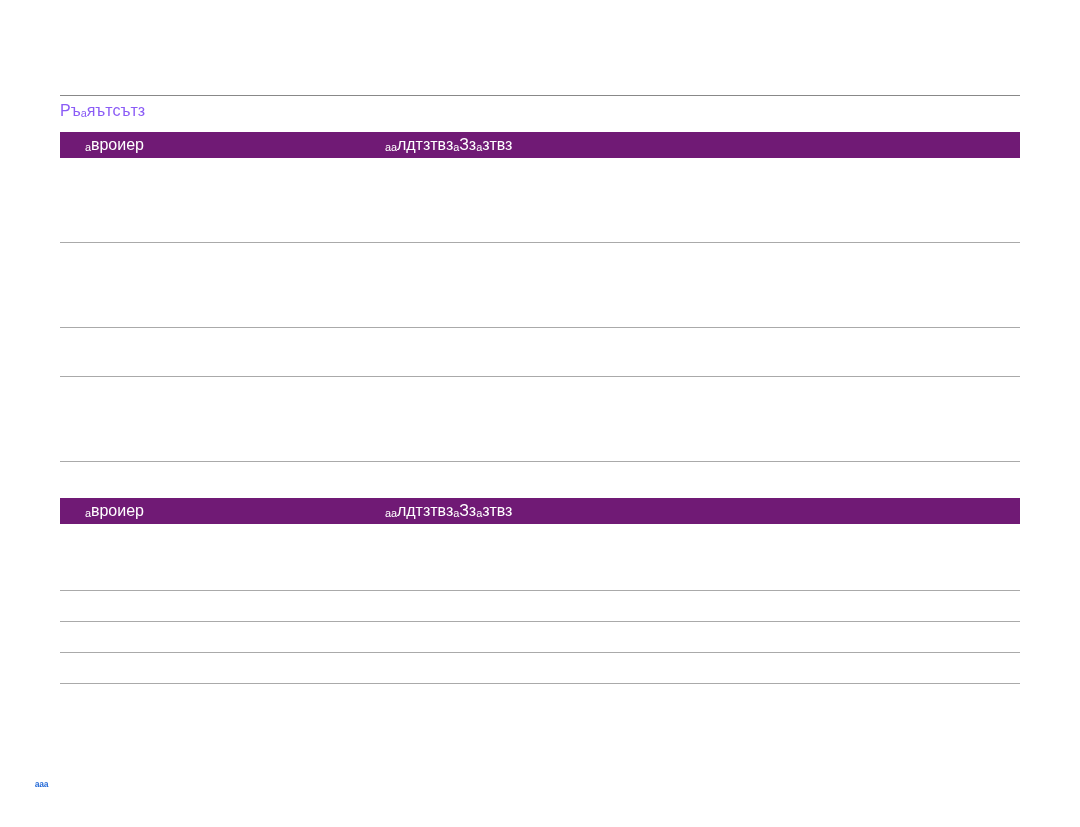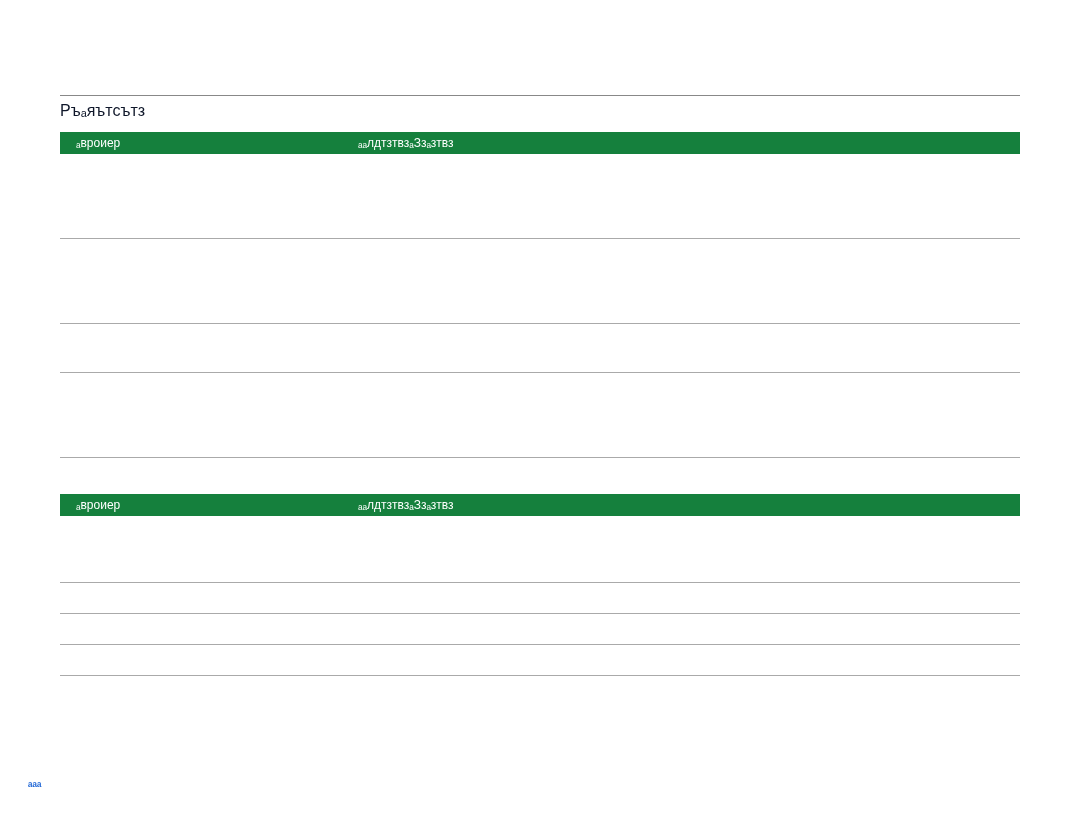--- a/index.html
+++ b/index.html
@@ -34,50 +34,50 @@
     margin-top: 12px;
     font-weight: normal;
   }
   .link-blue {
     color: #1f66d6;
     font-size: 14px;
     font-weight: bold;
     margin-top: 6px;
   }
   .link-purple {
-    color: #0f172a;
+    color: #8b5cf6;
     font-size: 16px;
     margin-top: 6px;
   }
   table {
     width: 100%;
     border-collapse: collapse;
   }
   th {
     text-align: left;
-    background: #15803d;
+    background: #701a75;
     color: #fff;
-    font-size: 12px;
+    font-size: 16px;
     font-weight: normal;
-    padding: 4px 16px;
+    padding: 4px 25px;
   }
   th.col1 { width: 250px; }
   td {
     border-bottom: 1px solid #aaa;
     font-size: 12px;
     color: #3f3f3f;
     padding: 6px 8px;
     vertical-align: top;
   }
   td.c1 { width: 250px; }
   .multi-line { line-height: 1.5; }
   .gap { height: 12px; }
   .page-num {
     position: absolute;
-    left: 28px;
+    left: 35px;
     bottom: 38px;
     font-size: 12px;
     color: #1f66d6;
     font-weight: bold;
   }
 </style>
 </head>
 <body>
 
 <div class="page">

